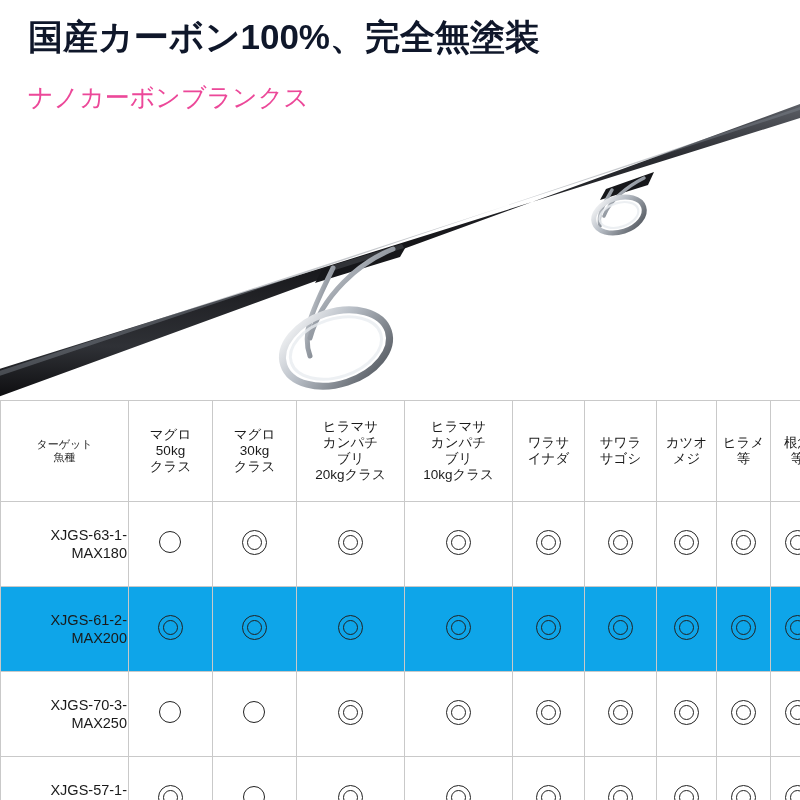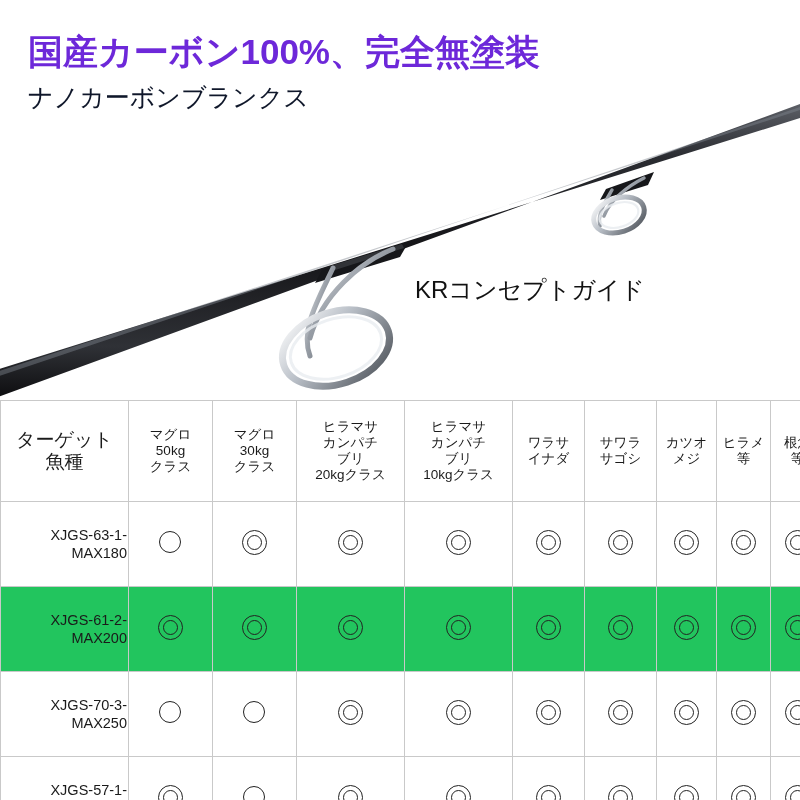--- a/index.html
+++ b/index.html
@@ -32,32 +32,31 @@
     background: #ffffff;
   }
 
   .headline {
     position: absolute;
     left: 28px;
     top: 14px;
     font-size: 35px;
     font-weight: bold;
     letter-spacing: 0px;
-    color: #6d28d9;
+    color: #0f172a;
     white-space: nowrap;
-    margin-top: 15px;
   }
 
   .subcopy {
     position: absolute;
     left: 28px;
     top: 80px;
     font-size: 25px;
     line-height: 1.42;
-    color: #0f172a;
+    color: #ec4899;
     white-space: nowrap;
   }
 
   .guidecopy {
     position: absolute;
     left: 415px;
     top: 272px;
     font-size: 24px;
     line-height: 1.48;
     color: #111111;
@@ -92,32 +91,32 @@
     padding: 2px 1px;
     color: #1a1a1a;
     font-weight: normal;
   }
   .spec-table thead th {
     height: 96px;
     line-height: 1.18;
     font-size: 13.5px;
   }
   .spec-table thead th.head-first {
-    font-size: 19px;
+    font-size: 11px;
   }
   .spec-table tbody td {
     height: 80px;
   }
   .spec-table tbody td.model {
     font-size: 14.5px;
     line-height: 1.25;
     text-align: right;
   }
   .row-highlight td {
-    background: #22c55e;
+    background: #0ea5e9;
   }
   .col-model  { width: 128px; }
   .col-c1     { width: 84px; }
   .col-c2     { width: 84px; }
   .col-c3     { width: 108px; }
   .col-c4     { width: 108px; }
   .col-c5     { width: 72px; }
   .col-c6     { width: 72px; }
   .col-c7     { width: 60px; }
   .col-c8     { width: 54px; }
@@ -211,21 +210,20 @@
       </g>
     </svg>
 
     <div class="headline">国産カーボン100%、完全無塗装</div>
 
     <div class="subcopy">
       <div>ナノカーボンブランクス</div>
     </div>
 
     <div class="guidecopy">
-      <div>KRコンセプトガイド</div>
     </div>
   </div>
 
   <table class="spec-table">
     <colgroup>
       <col class="col-model">
         <col class="col-c1">
         <col class="col-c2">
         <col class="col-c3">
       <col class="col-c4">

